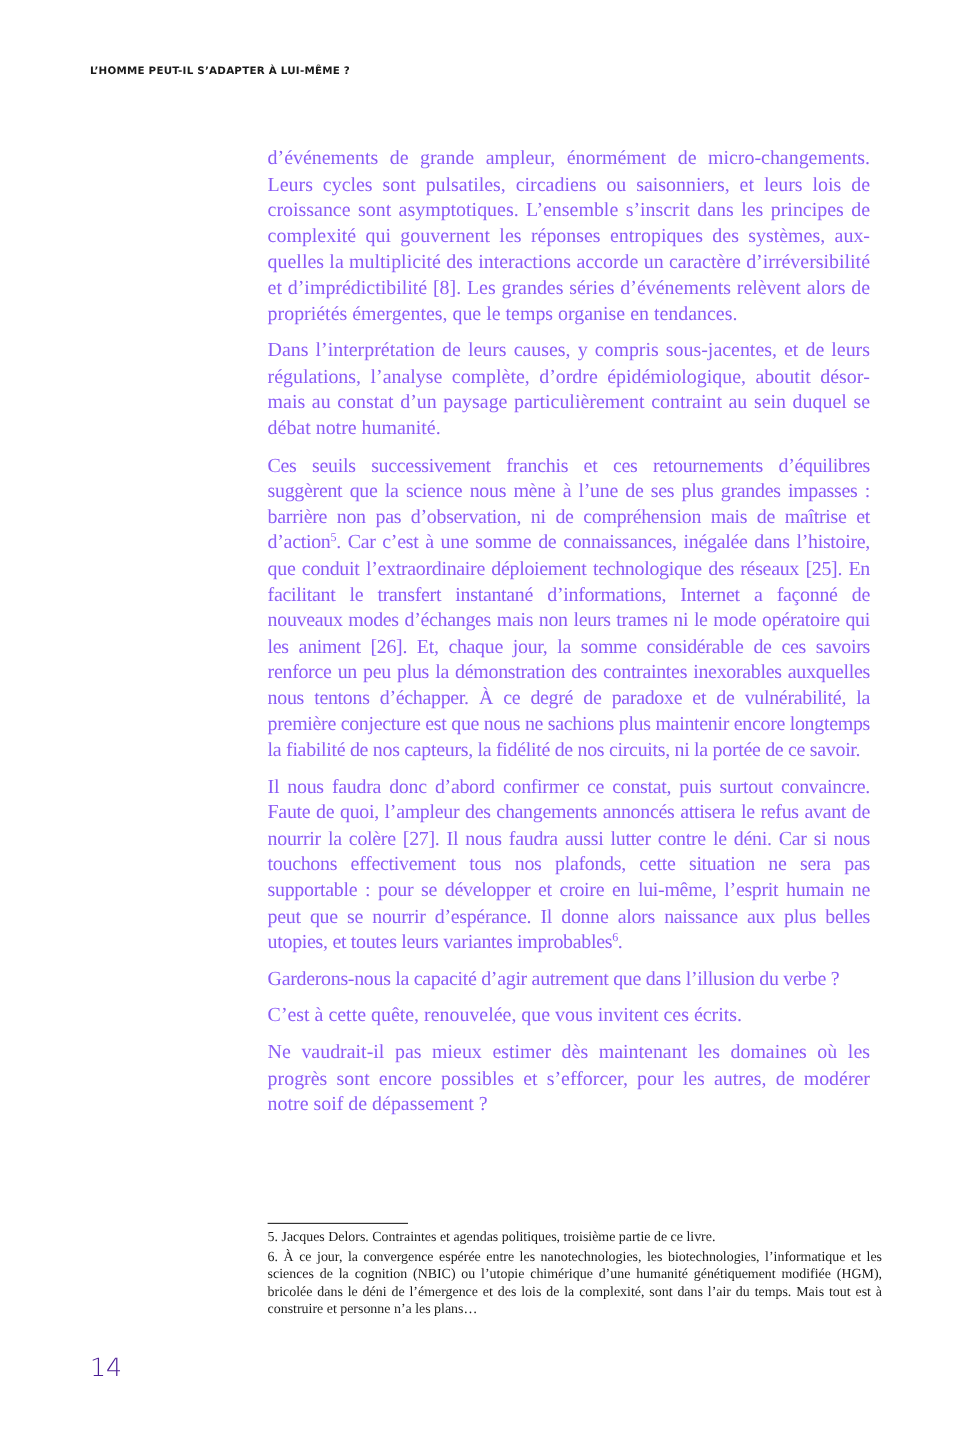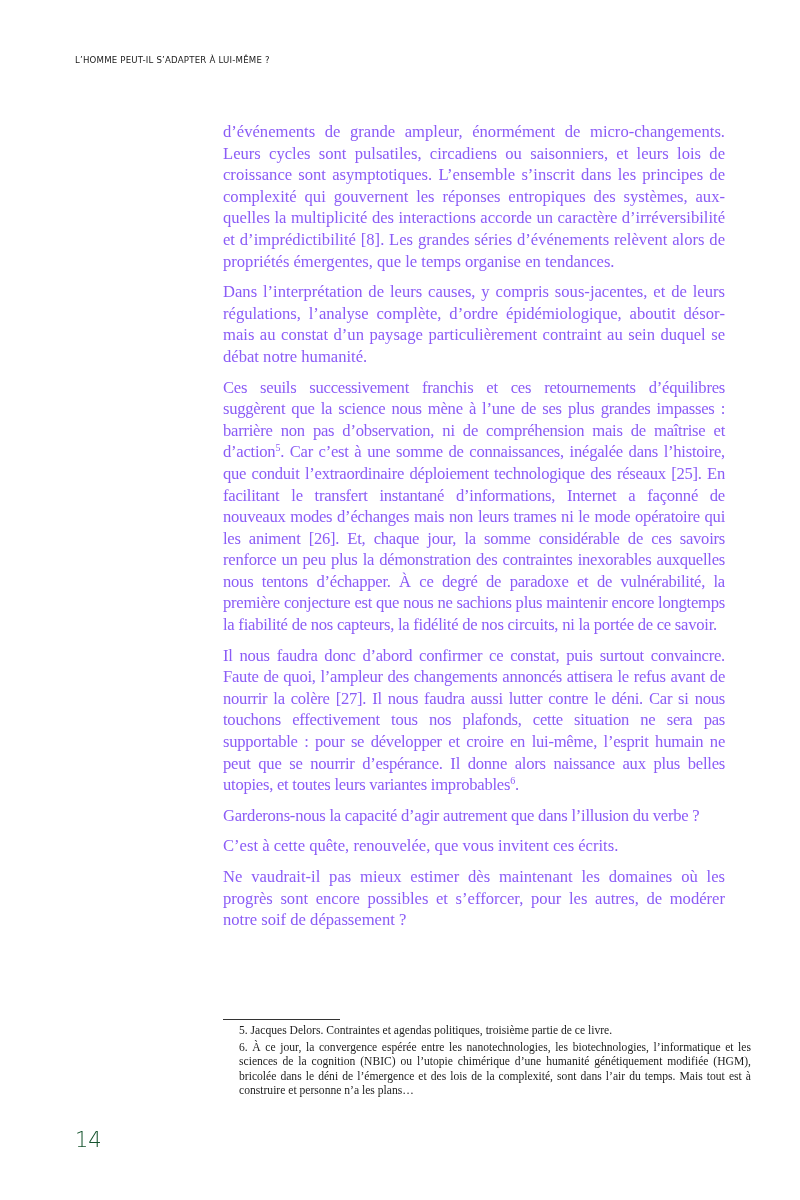--- a/index.html
+++ b/index.html
@@ -12,21 +12,21 @@
       height: 1200px;
       position: relative;
       overflow: hidden;
       color: #1c1c1c;
     }
     .running-head {
       position: absolute;
       left: 75px;
       top: 55px;
       font-family: "DejaVu Sans", sans-serif;
-      font-weight: normal;
+      font-weight: bold;
       font-size: 8.6px;
       letter-spacing: 0.2px;
       color: #1a1a1a;
       text-align: right;
     }
     .body-text {
       position: absolute;
       left: 223px;
       top: 121px;
       width: 502px;
@@ -49,40 +49,40 @@
     .footnote-rule {
       position: absolute;
       left: 223px;
       top: 1019px;
       width: 117px;
       height: 0;
       border-top: 1.3px solid #333;
     }
     .footnotes {
       position: absolute;
-      left: 239px;
+      left: 223px;
       top: 1024px;
       width: 512px;
       font-family: "Liberation Serif", serif;
       font-size: 11.6px;
       line-height: 14.6px;
       color: #1c1c1c;
     }
     .footnotes p {
       margin: 0 0 2px 0;
       text-align: justify;
     }
     .page-number {
       position: absolute;
       left: 75px;
       top: 1128px;
       font-family: "DejaVu Sans", sans-serif;
       font-weight: 300;
       font-size: 21px;
-      color: #14532d;
+      color: #4c1d95;
     }
   </style>
 </head>
 <body>
 
 <div class="running-head">L’HOMME PEUT-IL S’ADAPTER À LUI-MÊME ?</div>
 
 <div class="body-text">
   <p>d’événements de grande ampleur, énormément de micro-changements. Leurs cycles sont pulsatiles, circadiens ou saisonniers, et leurs lois de croissance sont asymptotiques. L’ensemble s’inscrit dans les principes de complexité qui gouvernent les réponses entropiques des systèmes, aux­quelles la multiplicité des interactions accorde un caractère d’irréversibilité et d’imprédictibilité [8]. Les grandes séries d’événements relèvent alors de propriétés émergentes, que le temps organise en tendances.</p>
   <p>Dans l’interprétation de leurs causes, y compris sous-jacentes, et de leurs régulations, l’analyse complète, d’ordre épidémiologique, aboutit désor­mais au constat d’un paysage particulièrement contraint au sein duquel se débat notre humanité.</p>

